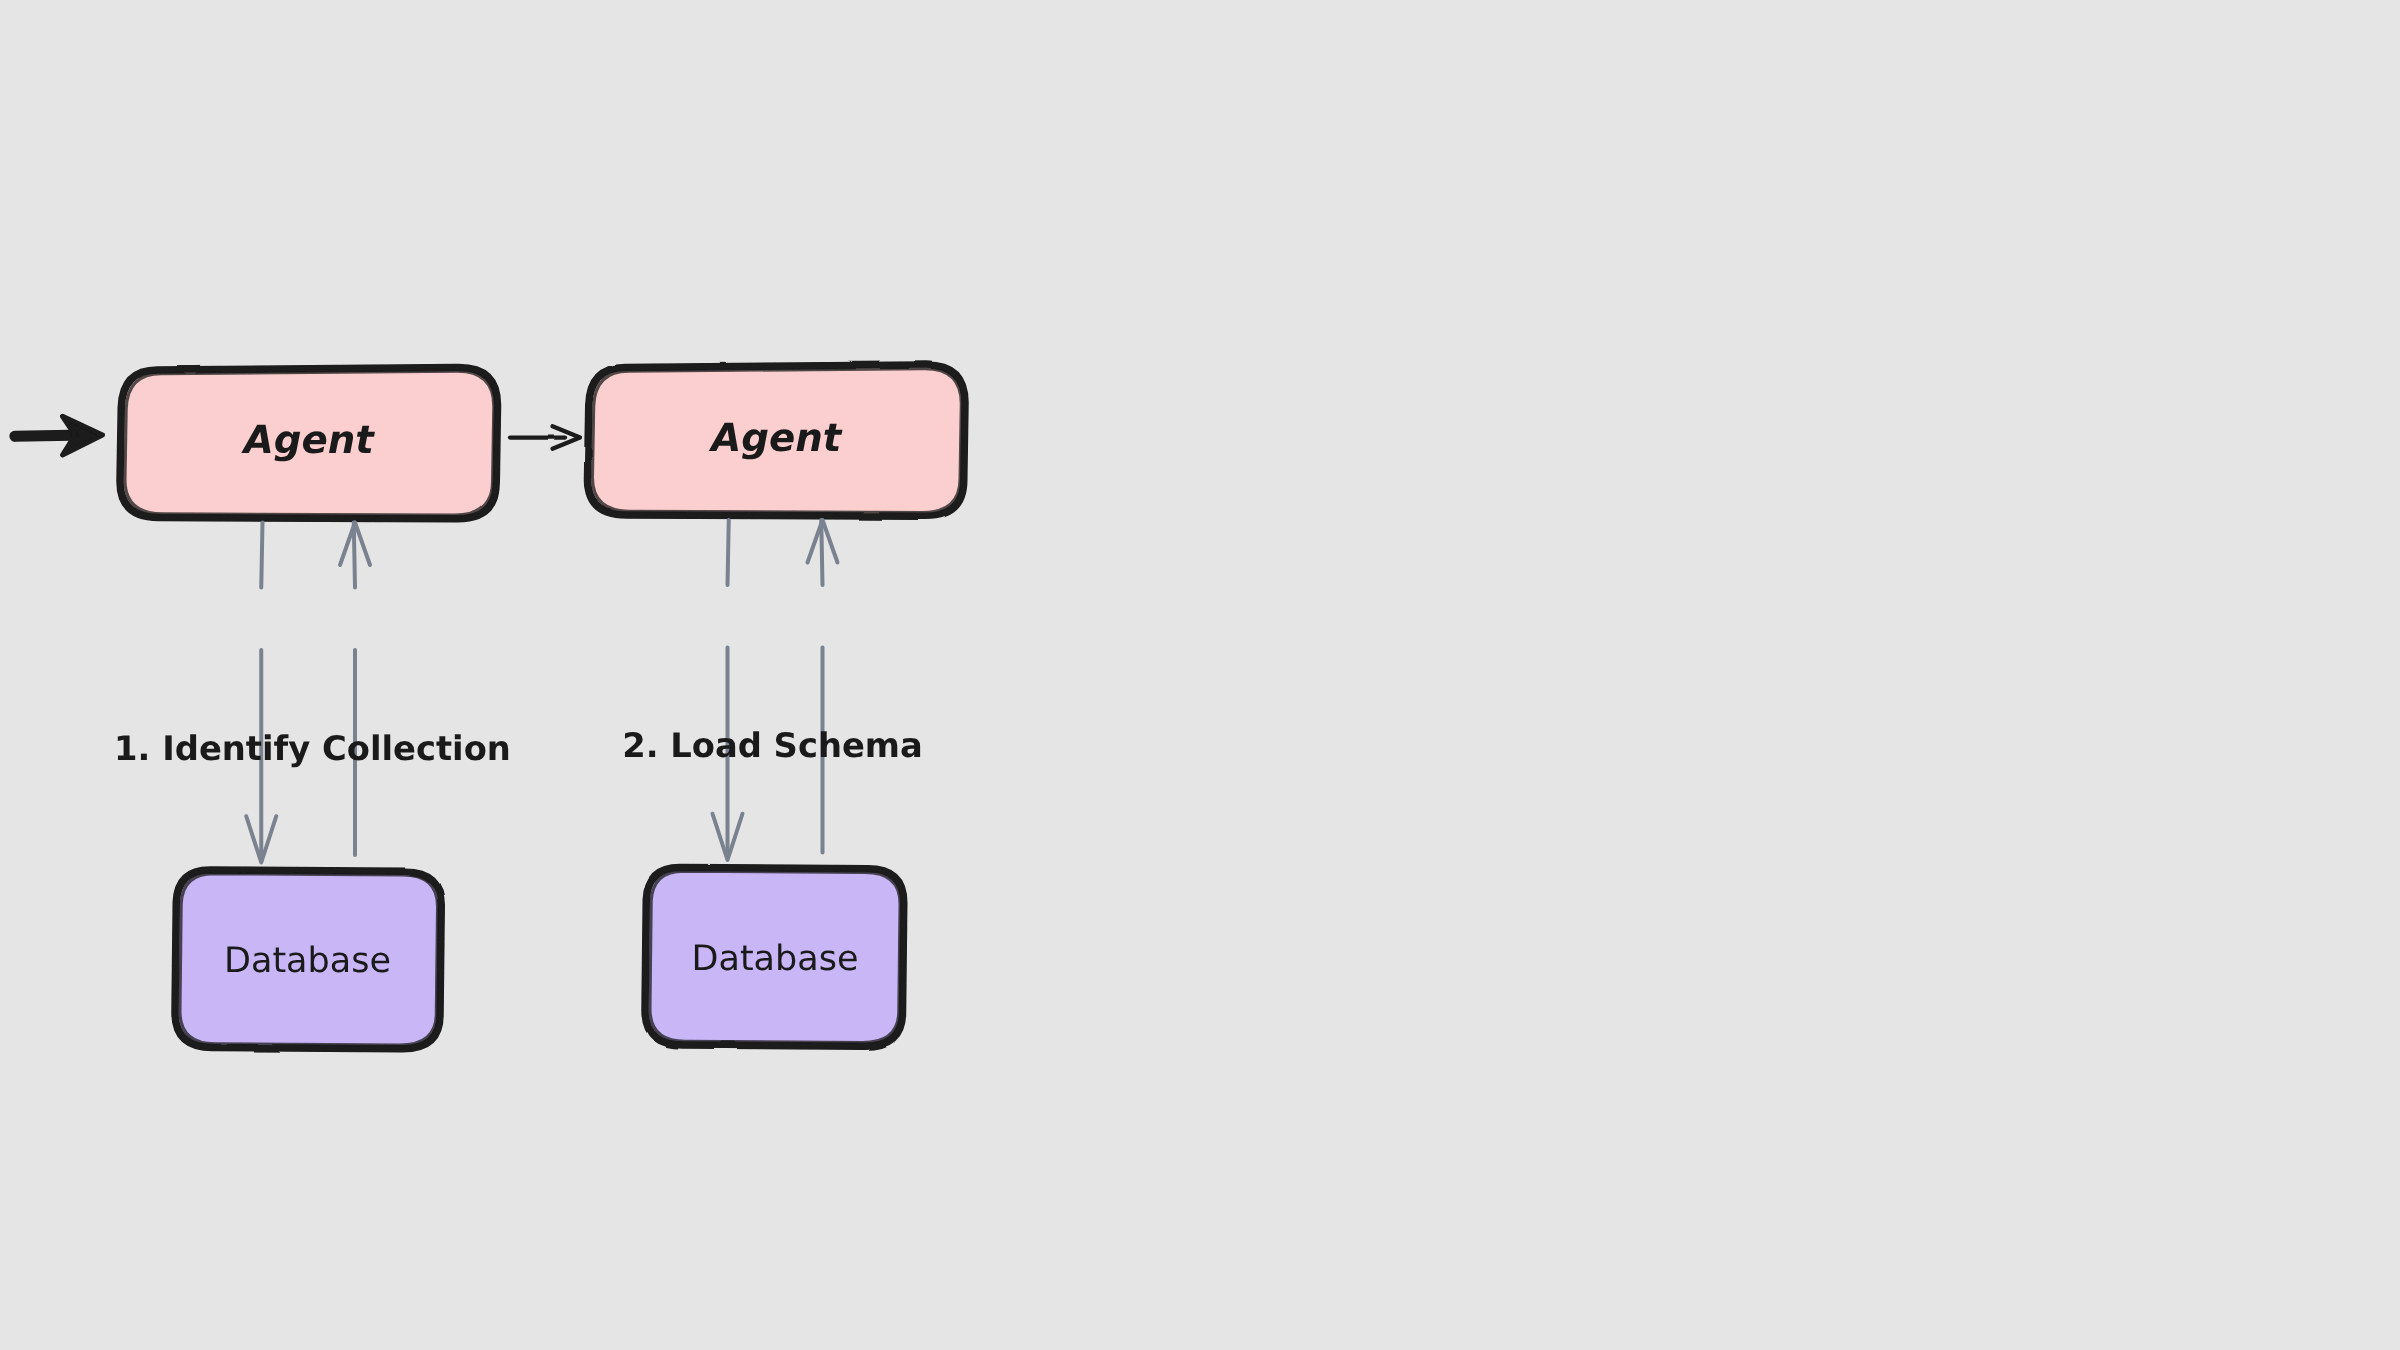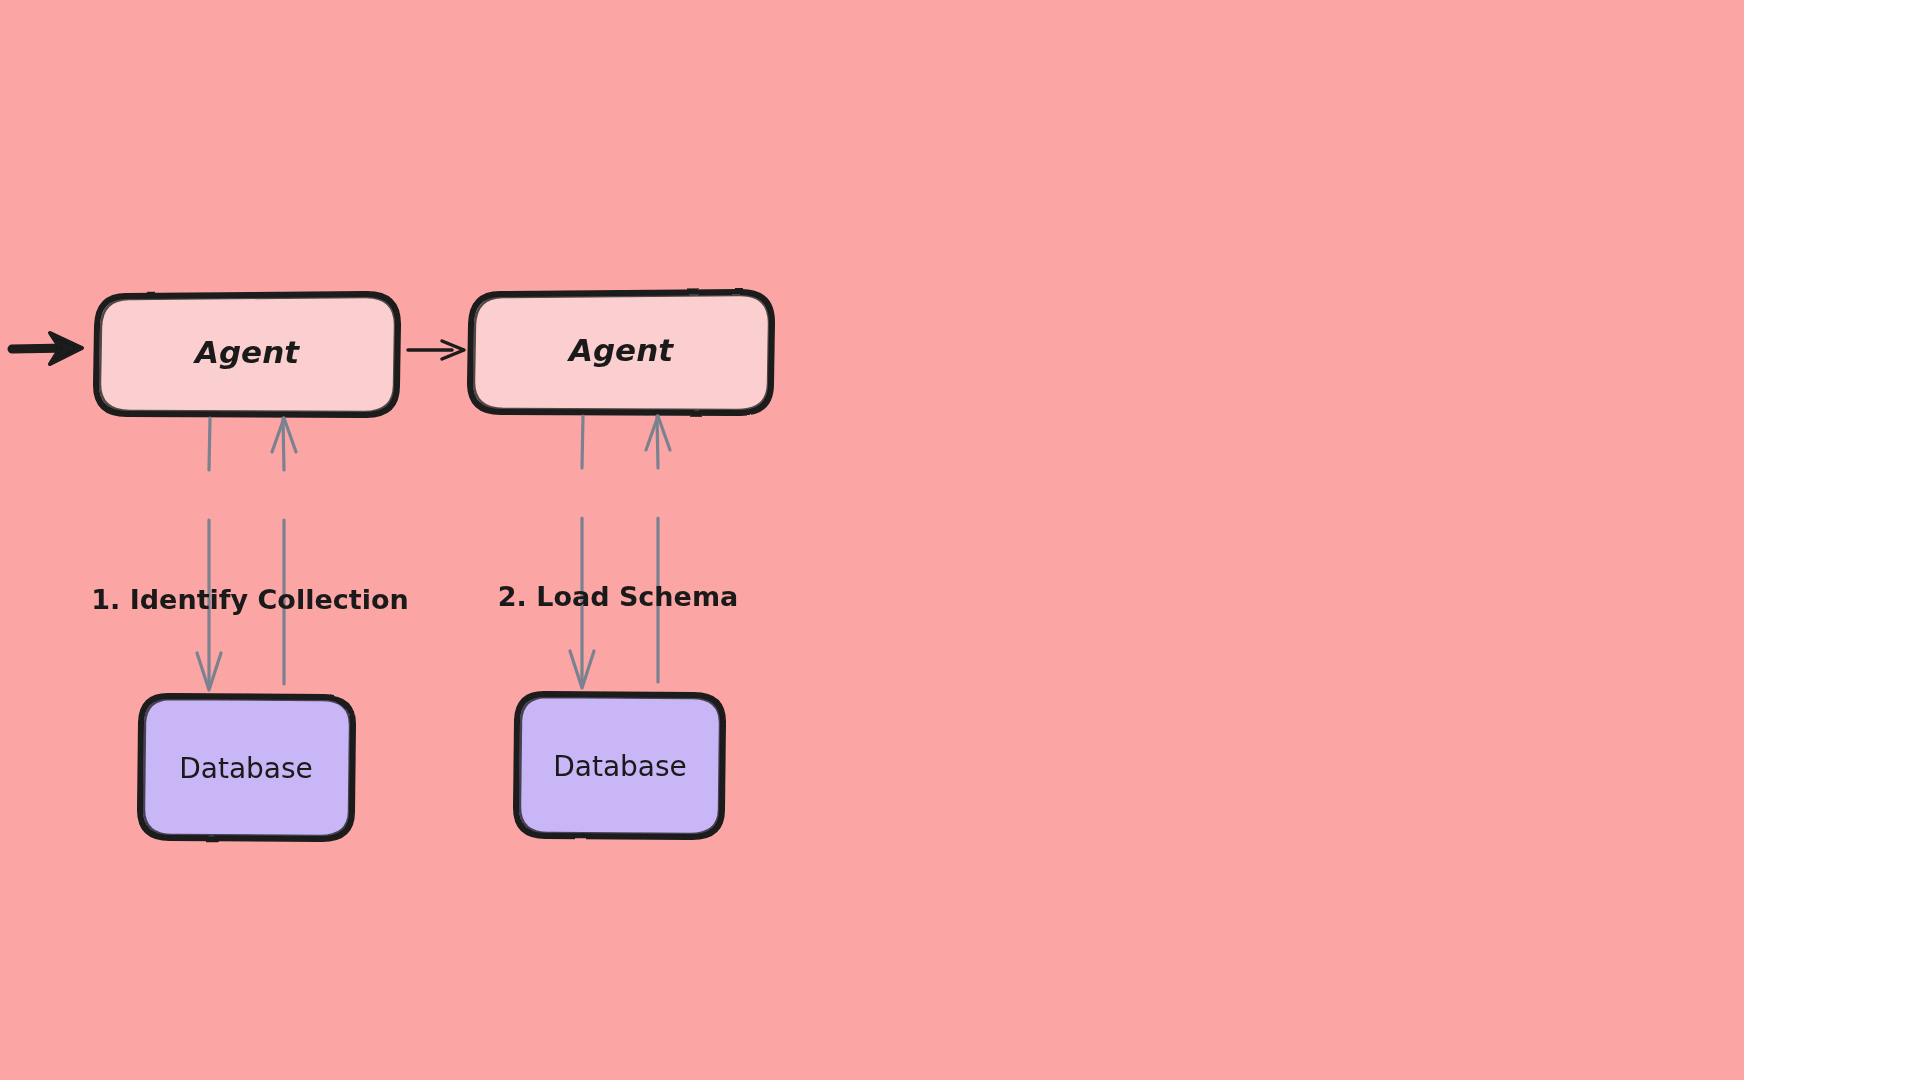--- a/index.html
+++ b/index.html
@@ -9,23 +9,23 @@
     width: 1920px;
     height: 1080px;
     background: #ffffff;
     overflow: hidden;
   }
   body {
     font-family: "DejaVu Sans", sans-serif;
   }
   #canvas {
     position: relative;
-    width: 1744px;
+    width: 1920px;
     height: 1080px;
-    background: #fca5a5;
+    background: #e5e5e5;
     text-decoration: underline;
   }
   #diagram-svg {
     position: absolute;
     left: 0;
     top: 0;
     width: 1920px;
     height: 1080px;
     display: block;
   }

